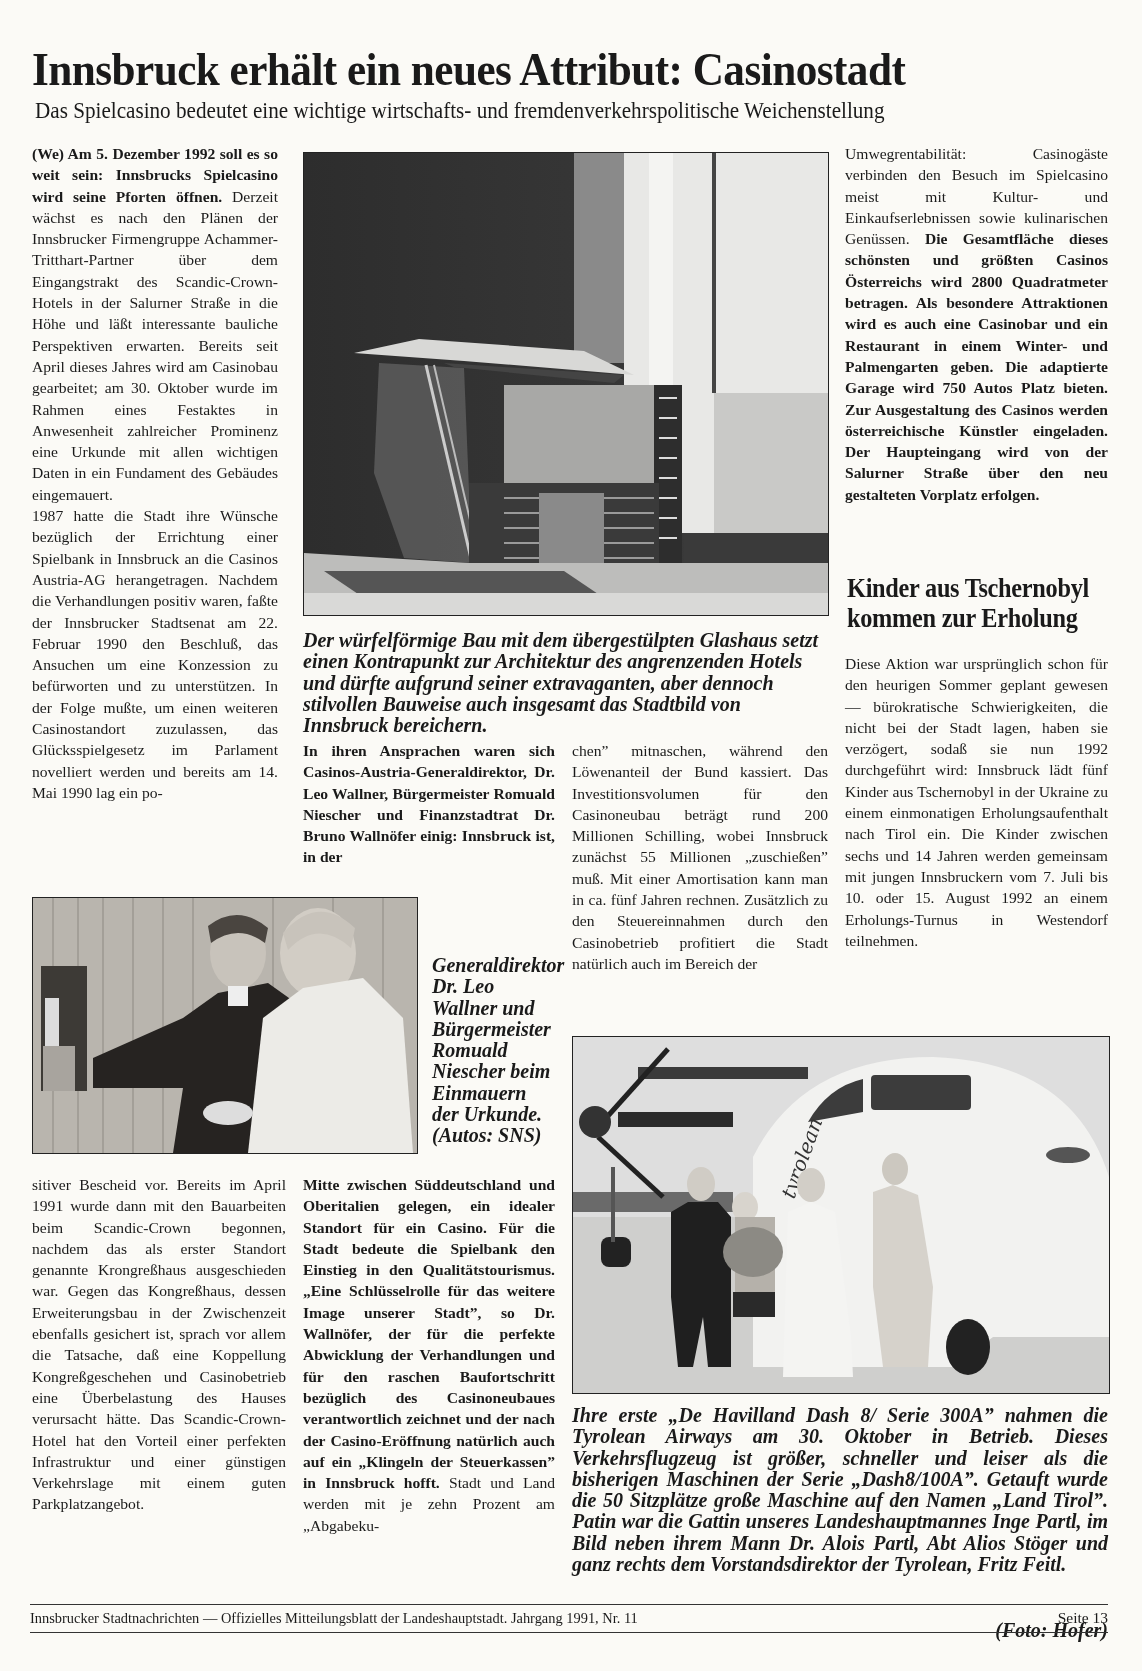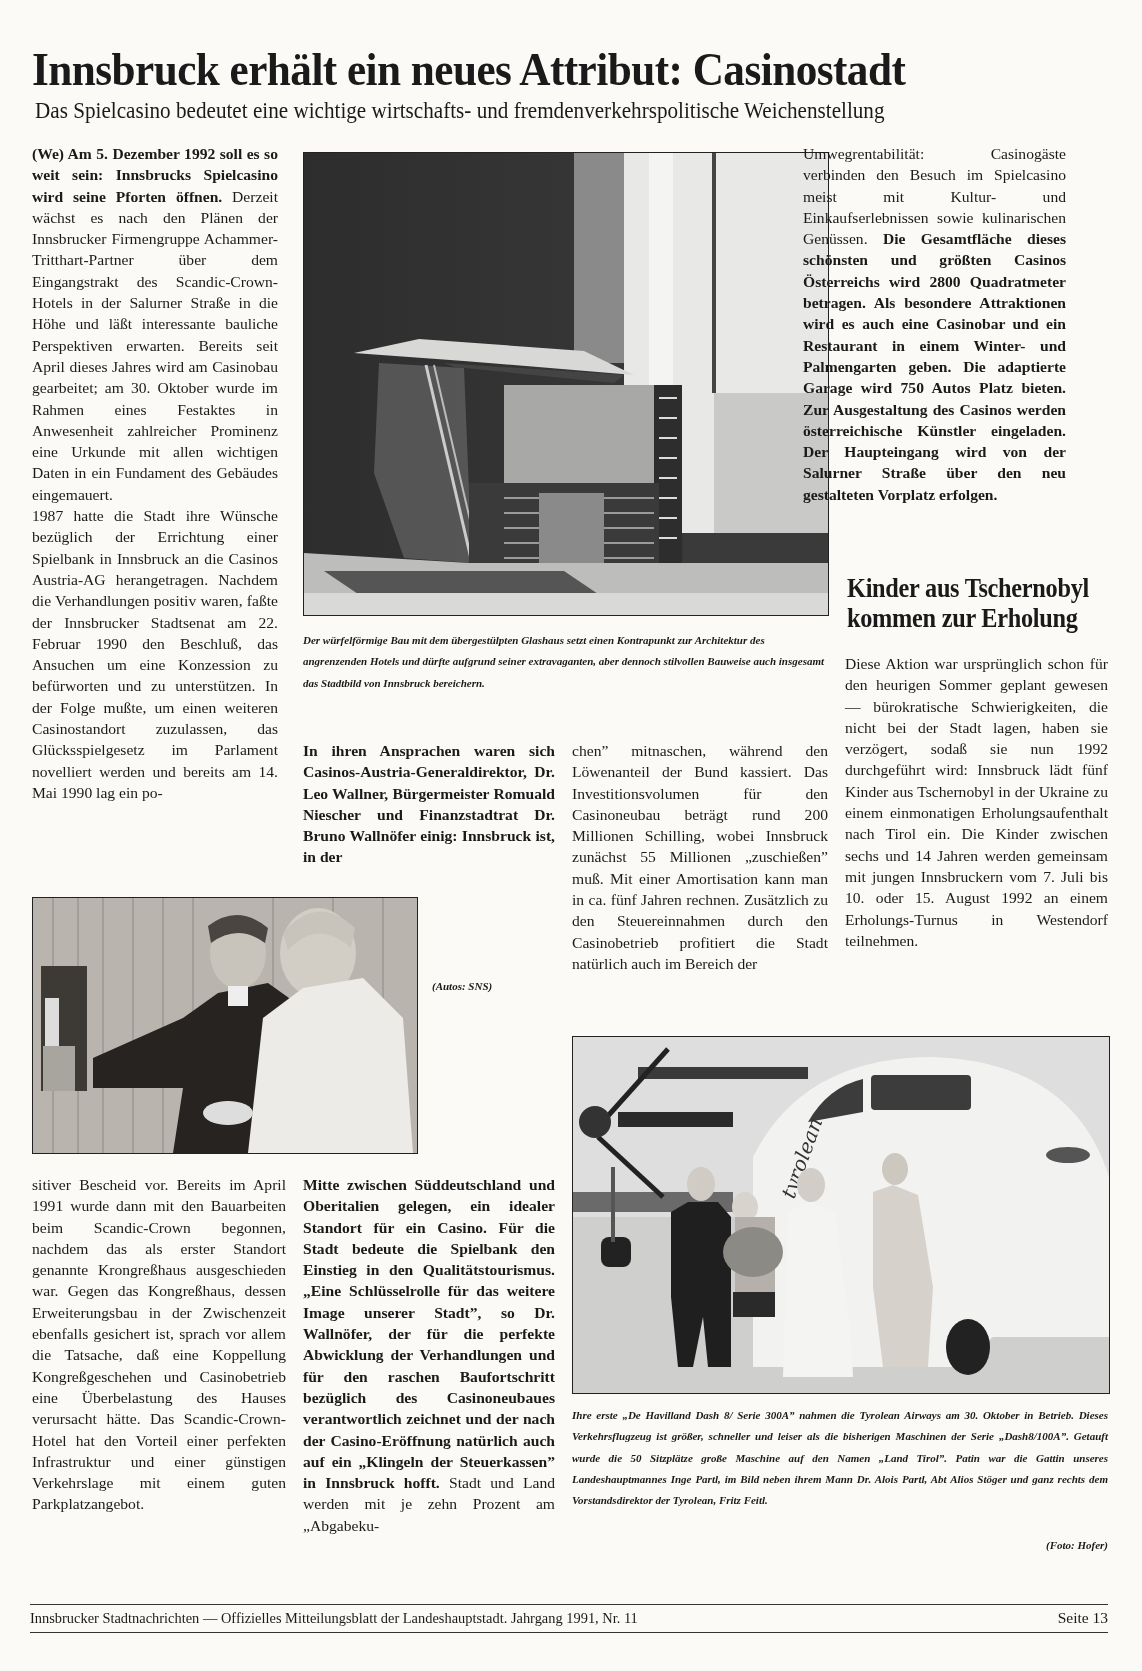--- a/index.html
+++ b/index.html
@@ -22,21 +22,21 @@
     left: 35px; top: 100px; width: 1090px;
     font-size: 22.5px; line-height: 1; white-space: nowrap;
     transform: scaleX(0.94); transform-origin: left top;
   }
   .col {
     font-size: 15.6px; line-height: 21.3px;
     text-align: justify; hyphens: manual;
   }
   .col p { margin: 0; }
   .b { font-weight: bold; }
-  .cap { font-style: italic; font-weight: bold; font-size: 11px; line-height: 21.3px; text-align: justify; }
+  .cap { font-style: italic; font-weight: bold; font-size: 20px; line-height: 21.3px; text-align: justify; }
   .photo { background: #777; border: 1px solid #222; overflow: hidden; }
   .subhead2 { font-size: 27px; font-weight: bold; line-height: 30px; letter-spacing: -0.3px; transform: scaleX(0.9); transform-origin: left top; white-space: nowrap; }
   .rule { height: 1px; background: #333; }
   .footer { font-size: 15.5px; white-space: nowrap; }
 </style>
 </head>
 <body>
 
 <div class="abs headline">Innsbruck erhält ein neues Attribut: Casinostadt</div>
 <div class="abs subhead">Das Spielcasino bedeutet eine wichtige wirtschafts- und fremdenverkehrspolitische Weichenstellung</div>
@@ -96,21 +96,21 @@
     <rect x="0" y="440" width="524" height="22" fill="#d9d9d7"></rect>
   </svg>
 </div>
 
 <div class="abs cap" style="left:303px; top:630px; width:524px; text-align:left;">Der würfelförmige Bau mit dem übergestülpten Glashaus setzt einen Kontrapunkt zur Architektur des angrenzenden Hotels und dürfte aufgrund seiner extravaganten, aber dennoch stilvollen Bauweise auch insgesamt das Stadtbild von Innsbruck bereichern.</div>
 
 <div class="abs col b" style="left:303px; top:740px; width:252px;">In ihren Ansprachen waren sich Casinos-Austria-Generaldirektor, Dr. Leo Wallner, Bürgermeister Romuald Niescher und Finanzstadtrat Dr. Bruno Wallnöfer einig: Innsbruck ist, in der</div>
 
 <div class="abs col" style="left:572px; top:740px; width:256px;">chen” mitnaschen, während den Löwenanteil der Bund kassiert. Das Investitionsvolumen für den Casinoneubau beträgt rund 200 Millionen Schilling, wobei Innsbruck zunächst 55 Millionen „zuschießen” muß. Mit einer Amortisation kann man in ca. fünf Jahren rechnen. Zusätzlich zu den Steuereinnahmen durch den Casinobetrieb profitiert die Stadt natürlich auch im Bereich der</div>
 
-<div class="abs col" style="left:803px; top:143px; width:263px;">
+<div class="abs col" style="left:845px; top:143px; width:263px;">
   <span>Umwegrentabilität: Casinogäste verbinden den Besuch im Spielcasino meist mit Kultur- und Einkaufserlebnissen sowie kulinarischen Genüssen.</span>
   <span class="b">Die Gesamtfläche dieses schönsten und größten Casinos Österreichs wird 2800 Quadratmeter betragen. Als besondere Attraktionen wird es auch eine Casinobar und ein Restaurant in einem Winter- und Palmengarten geben. Die adaptierte Garage wird 750 Autos Platz bieten. Zur Ausgestaltung des Casinos werden österreichische Künstler eingeladen. Der Haupteingang wird von der Salurner Straße über den neu gestalteten Vorplatz erfolgen.</span>
 </div>
 
 <div class="abs subhead2" style="left:847px; top:573px; width:262px;">
   <div>Kinder aus Tschernobyl</div>
   <div>kommen zur Erholung</div>
 </div>
 <div class="abs col" style="left:845px; top:653px; width:263px;">Diese Aktion war ursprünglich schon für den heurigen Sommer geplant gewesen — bürokratische Schwierigkeiten, die nicht bei der Stadt lagen, haben sie verzögert, sodaß sie nun 1992 durchgeführt wird: Innsbruck lädt fünf Kinder aus Tschernobyl in der Ukraine zu einem einmonatigen Erholungsaufenthalt nach Tirol ein. Die Kinder zwischen sechs und 14 Jahren werden gemeinsam mit jungen Innsbruckern vom 7. Juli bis 10. oder 15. August 1992 an einem Erholungs-Turnus in Westendorf teilnehmen.</div>
 
@@ -138,21 +138,21 @@
     <rect x="195" y="88" width="20" height="20" fill="#eee"></rect>
 
     <ellipse cx="285" cy="55" rx="38" ry="45" fill="#d2cdc5"></ellipse>
     <path d="M250,35 Q285,-5 322,30 L318,50 Q285,20 255,52 Z" fill="#c8c3bb"></path>
     <path d="M230,120 L270,90 L330,80 L370,120 L380,255 L215,255 Z" fill="#ecebe7"></path>
     <ellipse cx="195" cy="215" rx="25" ry="12" fill="#ddd"></ellipse>
   </svg>
 </div>
 
 <div class="abs cap" style="left:432px; top:955px; width:124px; text-align:left;">
-  <br>
+  <span>Generaldirektor Dr. Leo Wallner und Bürgermeister Romuald Niescher beim Einmauern der Urkunde.</span><br>
   <span>(Autos: SNS)</span>
 </div>
 
 <div class="abs col" style="left:32px; top:1174px; width:254px;">sitiver Bescheid vor. Bereits im April 1991 wurde dann mit den Bauarbeiten beim Scandic-Crown begonnen, nachdem das als erster Standort genannte Krongreßhaus ausgeschieden war. Gegen das Kongreßhaus, dessen Erweiterungsbau in der Zwischenzeit ebenfalls gesichert ist, sprach vor allem die Tatsache, daß eine Koppellung Kongreßgeschehen und Casinobetrieb eine Überbelastung des Hauses verursacht hätte. Das Scandic-Crown-Hotel hat den Vorteil einer perfekten Infrastruktur und einer günstigen Verkehrslage mit einem guten Parkplatzangebot.</div>
 
 <div class="abs col" style="left:303px; top:1174px; width:252px;font-family:Liberation Serif, serif;">
   <span class="b">Mitte zwischen Süddeutschland und Oberitalien gelegen, ein idealer Standort für ein Casino. Für die Stadt bedeute die Spielbank den Einstieg in den Qualitätstourismus. „Eine Schlüsselrolle für das weitere Image unserer Stadt”, so Dr. Wallnöfer, der für die perfekte Abwicklung der Verhandlungen und für den raschen Baufortschritt bezüglich des Casinoneubaues verantwortlich zeichnet und der nach der Casino-Eröffnung natürlich auch auf ein „Klingeln der Steuerkassen” in Innsbruck hofft.</span>
   <span>Stadt und Land werden mit je zehn Prozent am „Abgabeku-</span>
 </div>
 

